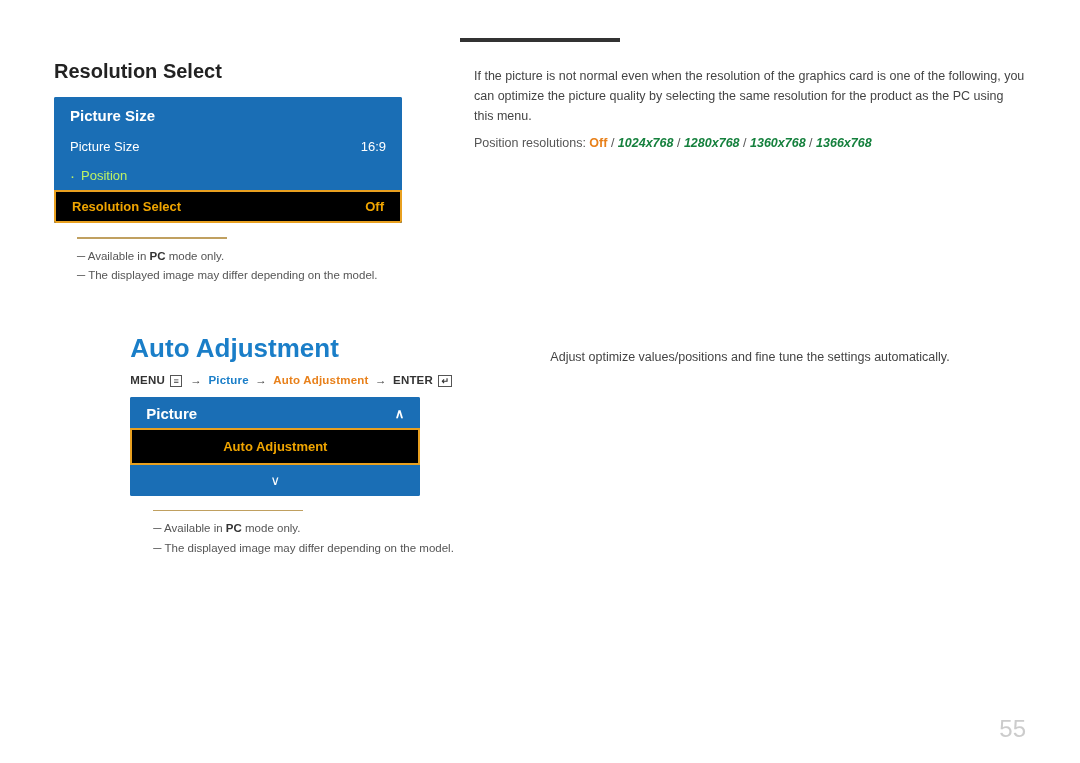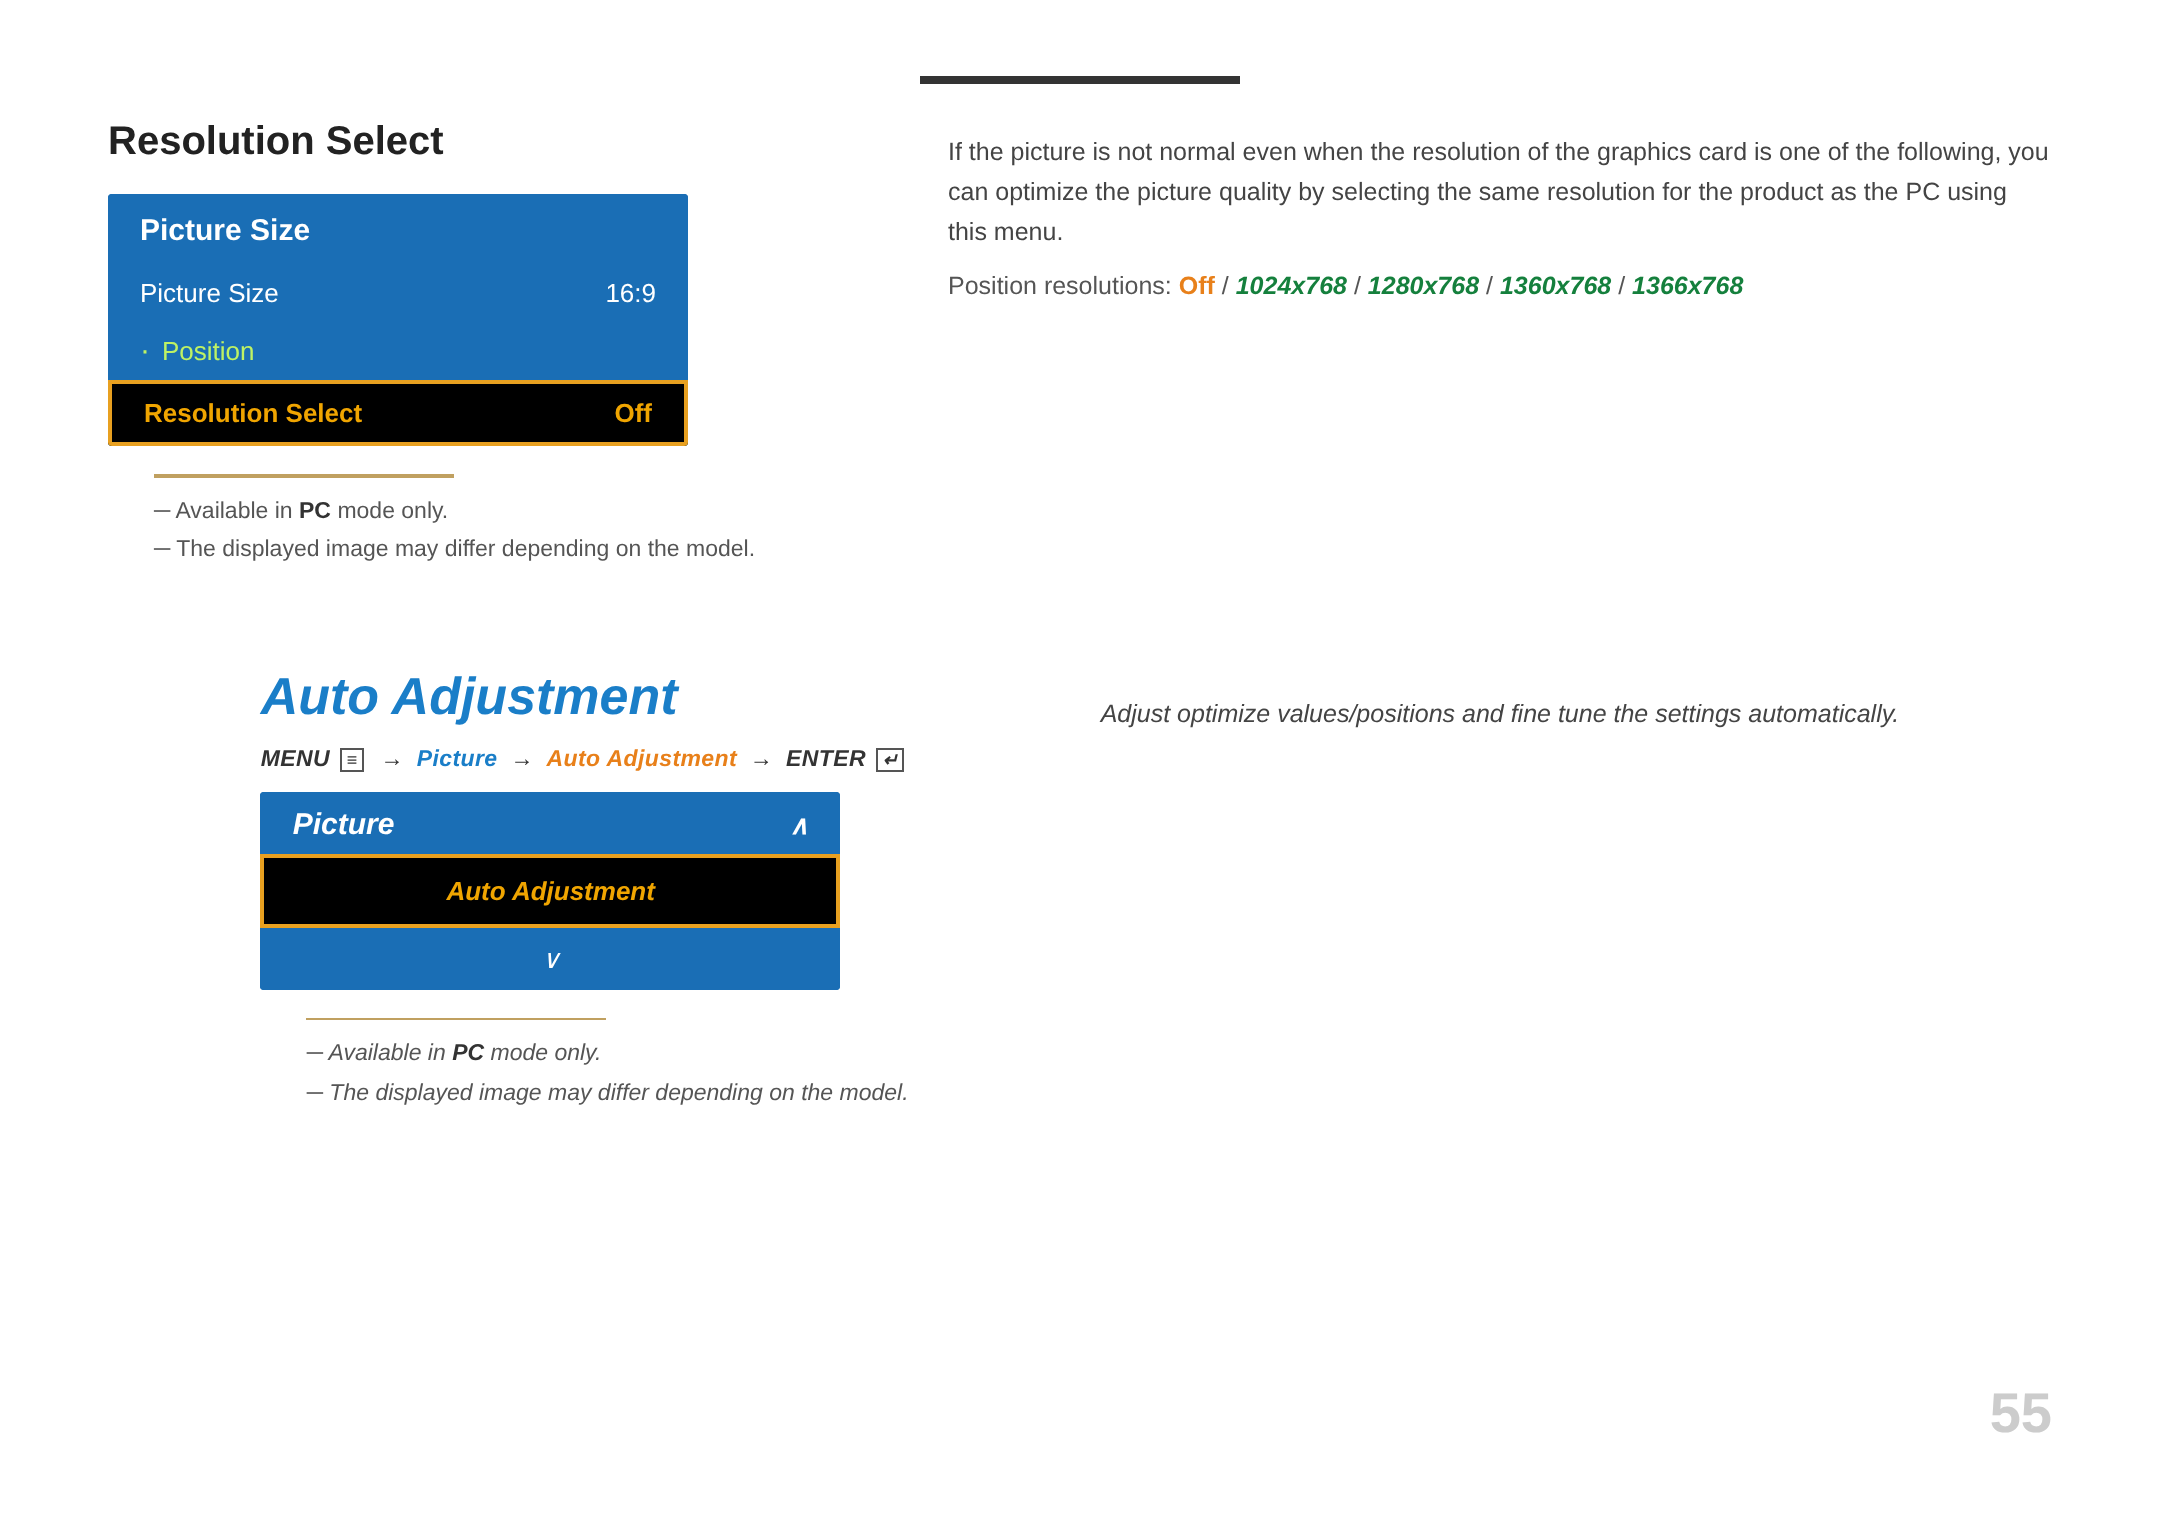--- a/index.html
+++ b/index.html
@@ -75,21 +75,21 @@
       font-weight: 700;
       color: #1a7ec8;
       margin-top: 16px;
       margin-bottom: 10px;
     }
 
     
     .menu-box {
       background: #1a6eb5;
       border-radius: 2px;
-      width: 290px;
+      width: 348px;
       overflow: hidden;
     }
 
     .menu-header {
       background: #1a6eb5;
       color: #fff;
       font-size: 15px;
       font-weight: 600;
       padding: 10px 16px 8px 16px;
     }
@@ -279,25 +279,25 @@
     }
 
     .chevron-down {
       font-size: 13px;
       color: #fff;
     }
 
     
     .page-number {
       position: absolute;
-      bottom: 40px;
+      bottom: 20px;
       right: 54px;
-      font-size: 28px;
+      font-size: 24px;
       color: #ccc;
-      font-weight: 700;
+      font-weight: 400;
     }
   </style>
 </head>
 <body>
 
 <div class="page-container">
 
   <div class="top-divider">
     <div class="top-divider-thick"></div>
     <div class="top-divider-thin"></div>
@@ -347,21 +347,21 @@
         <span> / </span>
         <span class="highlight-res">1366x768</span>
       </p>
     </div>
   </div>
 
   <div class="section-separator">
     <div class="section-separator-thin"></div>
   </div>
 
-  <div class="two-col" style="margin-top:0;font-style:italic;">
+  <div class="two-col" style="margin-top:0;">
     <div class="left-col">
       <div class="section-title-blue">Auto Adjustment</div>
 
       <div class="menu-breadcrumb">
         <span class="bc-normal">MENU</span>
         <span style="display:inline-block;border:1px solid #555;padding:0 2px;font-size:9px;vertical-align:middle;margin:0 2px;">≡</span>
         <span class="bc-arrow">→</span>
         <span class="bc-blue">Picture</span>
         <span class="bc-arrow">→</span>
         <span class="bc-orange">Auto Adjustment</span>

